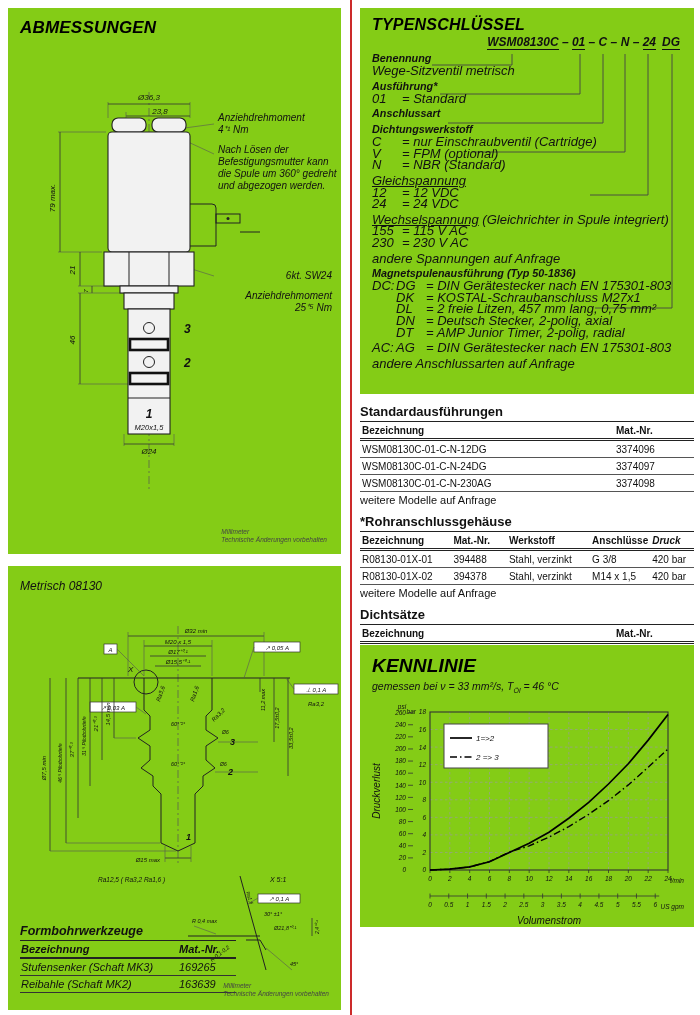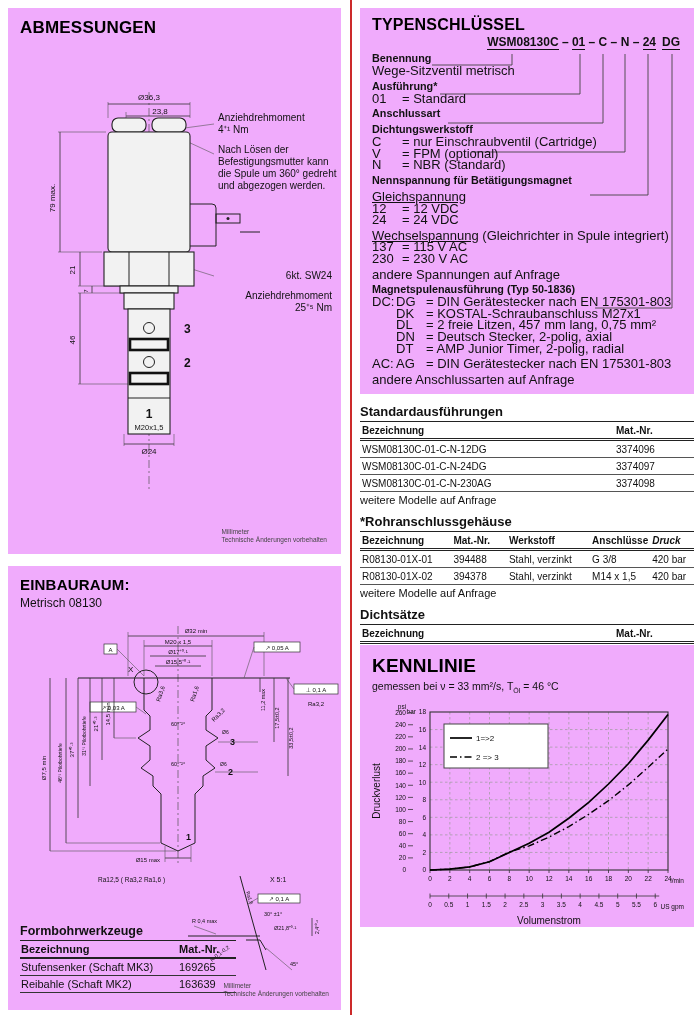--- a/index.html
+++ b/index.html
@@ -1,21 +1,21 @@
 <!DOCTYPE html>
 <html><head>
 <meta charset="utf-8">
 <style>
   * { margin:0; padding:0; box-sizing:border-box; }
   html,body { width:700px; }
   body{
     width:700px; height:1015px; position:relative; background:#ffffff;
     font-family:"Liberation Sans", sans-serif; color:#111; overflow:hidden;
   }
-  .panel{ position:absolute; background:#f0abfc; }
+  .panel{ position:absolute; background:#84cc16;font-style:italic; }
   .panel h2{ font-size:17px; font-weight:bold; letter-spacing:.2px; color:#000; }
   .pre{ white-space:pre-line; }
   .divider{ position:absolute; top:0; left:350px; width:2px; height:1015px; background:#cc2a2a; }
   .footer-note{ position:absolute; font-size:6.5px; color:#444; line-height:8px; white-space:pre-line; }
 
   
   #box-abmessungen{ left:8px; top:8px; width:333px; height:546px; padding:10px 12px; }
   #box-einbauraum { left:8px; top:566px; width:333px; height:444px; padding:10px 12px; }
   #box-einbauraum h2{ font-size:15px; }
   #box-einbauraum .sub{ font-size:12px; margin-top:3px; }
@@ -162,21 +162,20 @@
 4⁺¹ Nm</div>
   <div class="anno" style="left:210px; top:136px; width:122px;">Nach Lösen der Befestigungsmutter kann die Spule um 360° gedreht und abgezogen werden.</div>
   <div class="anno r" style="left:210px; top:262px; width:114px;">6kt. SW24</div>
   <div class="anno r pre" style="left:200px; top:282px; width:124px;">Anziehdrehmoment
 25⁺⁵ Nm</div>
   <div class="footer-note" style="right:14px; bottom:10px;">Millimeter
 Technische Änderungen vorbehalten</div>
 </section>
 
 <section class="panel" id="box-einbauraum">
-  <h2>EINBAURAUM:</h2>
   <div class="sub">Metrisch 08130</div>
 
   <svg class="drawing" width="333" height="395" viewBox="0 0 333 395" style="top:52px">
     <g>
       <line class="cline" x1="170" y1="8" x2="170" y2="245"></line>
       <line class="outline2" x1="70" y1="60" x2="282" y2="60"></line>
       <path class="outline2" d="M136,60 V92 L142,98 V112 L130,120 L142,128 V142 L133,150 L145,158 V168 L153,176 V225 L170,233 L187,225 V176 L195,168 V158 L207,150 L198,142 V128 L210,120 L198,112 V98 L204,92 V60"></path>
       <circle class="outline2" cx="138" cy="64" r="12"></circle>
 
       <line class="dimline" x1="120" y1="18" x2="256" y2="18"></line>
@@ -341,42 +340,39 @@
       </div>
 
       <div class="ts-line val">
         <span class="ts-c">V</span><span>= FPM (optional)</span>
       </div>
 
       <div class="ts-line val">
         <span class="ts-c">N</span><span>= NBR (Standard)</span>
       </div>
 
-      <div class="ts-line lbl">
-        <span>Nennspannung für Betätigungsmagnet</span>
-      </div>
 
       <div class="ts-line val gap">
         <span class="ts-u">Gleichspannung</span>
       </div>
 
       <div class="ts-line val">
         <span class="ts-c">12</span><span>= 12 VDC</span>
       </div>
 
       <div class="ts-line val">
         <span class="ts-c">24</span><span>= 24 VDC</span>
       </div>
 
       <div class="ts-line val gap">
         <span class="ts-u">Wechselspannung</span><span> (Gleichrichter in Spule integriert)</span>
       </div>
 
       <div class="ts-line val">
-        <span class="ts-c">137</span><span>= 115 V AC</span>
+        <span class="ts-c">155</span><span>= 115 V AC</span>
       </div>
 
       <div class="ts-line val">
         <span class="ts-c">230</span><span>= 230 V AC</span>
       </div>
 
       <div class="ts-line val gap">
         <span>andere Spannungen auf Anfrage</span>
       </div>
 

